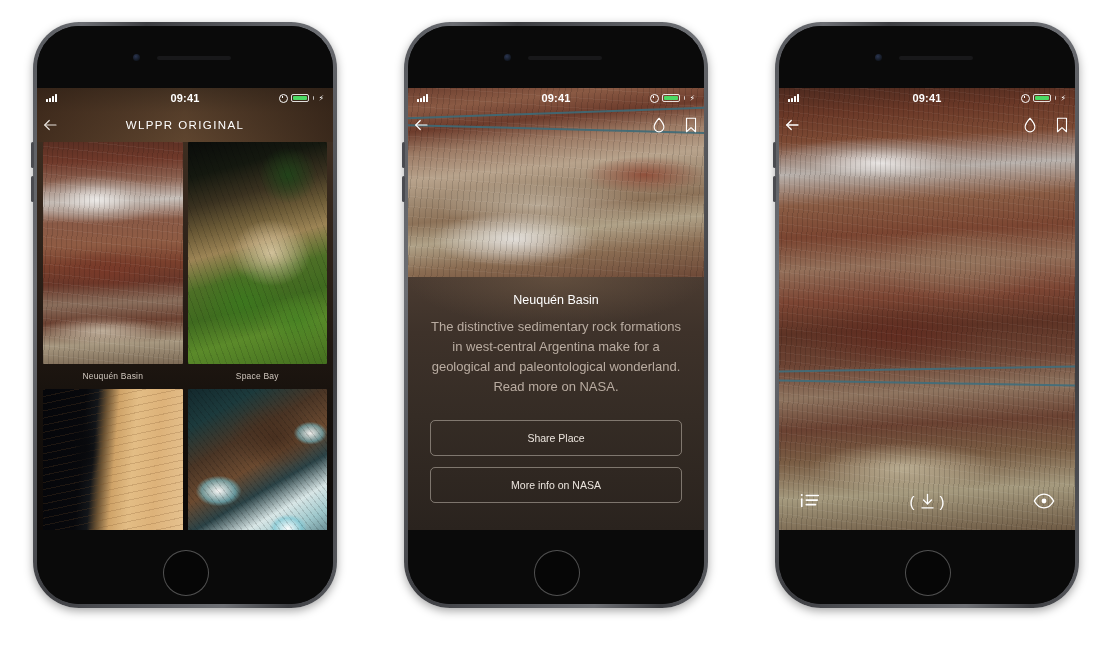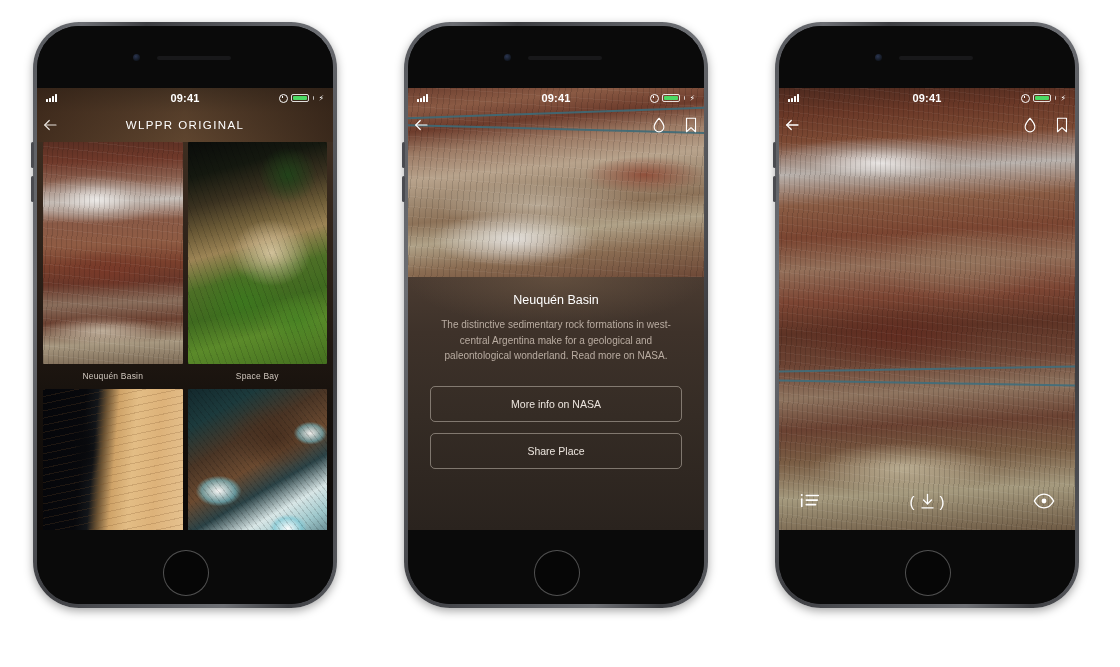--- a/index.html
+++ b/index.html
@@ -139,21 +139,21 @@
     background:repeating-linear-gradient(4deg,rgba(255,255,255,.10) 0px,rgba(255,255,255,.10) 1px,transparent 1px,transparent 10px);
     opacity:.45;}
   .river{position:absolute;left:-5%;width:110%;height:2px;background:#3d6a78;opacity:.9;
          border-radius:2px;}
   .detail{position:absolute;left:0;right:0;top:189px;bottom:0;
     background:linear-gradient(180deg,#4a3b31 0%,#3e322a 22%,#352c25 55%,#2a231e 100%);
     padding:16px 22px 0;box-sizing:border-box;text-align:center;}
   .detail:before{content:"";position:absolute;left:0;right:0;top:0;height:70px;
     background:radial-gradient(ellipse 70% 100% at 50% 0%,rgba(120,96,74,.5),transparent 72%);}
   .d-title{color:#ffffff;font-size:12.5px;margin:0 0 10px;position:relative;}
-  .d-desc{color:#b9aca1;font-size:10px;line-height:1.55;margin:0 0 11px;position:relative;}
+  .d-desc{color:#b9aca1;font-size:13px;line-height:1.55;margin:0 0 11px;position:relative;}
   .d-credit{color:#9b8e84;font-size:8px;line-height:1.5;margin:0;position:relative;}
   .btns{margin-top:22px;position:relative;}
   .btn{display:block;width:100%;box-sizing:border-box;margin-bottom:11px;
        padding:11px 0;border:1px solid rgba(225,215,205,.45);border-radius:5px;
        background:transparent;color:#ece5de;font-size:10.5px;
        font-family:"Liberation Sans",sans-serif;cursor:pointer;}
 
   
   #p3 .screen{background:#2a1a13;}
   .sat-full{position:absolute;inset:0;
@@ -312,22 +312,22 @@
             <svg viewBox="0 0 24 24" fill="none" stroke="#ffffff" stroke-width="1.5" stroke-linejoin="round">
               <path d="M6 3 H18 V21 L12 15.5 L6 21 Z"></path>
             </svg>
           </span>
         </div>
 
         <div class="detail">
           <div class="d-title">Neuquén Basin</div>
           <p class="d-desc">The distinctive sedimentary rock formations in west-central Argentina make for a geological and paleontological wonderland. Read more on NASA.</p>
           <div class="btns">
+            <button class="btn">Share Place</button>
             <button class="btn">More info on NASA</button>
-            <button class="btn">Share Place</button>
           </div>
         </div>
       </div>
       <div class="bezel-bot" style="height:66px;">
         <div class="home" style="left:50%;margin-left:-22px;top:12px;width:44px;height:44px;"></div>
       </div>
     </div>
   </div>
 
   <div class="phone" id="p3" style="left:775px;top:22px;width:296px;height:578px;">

